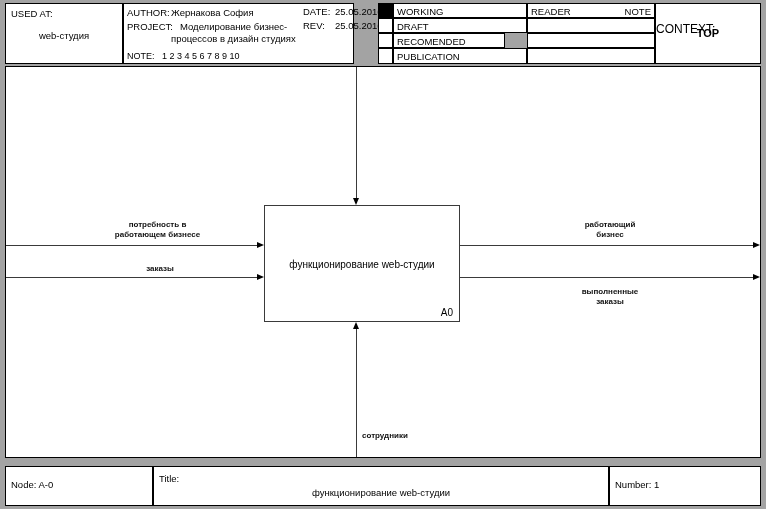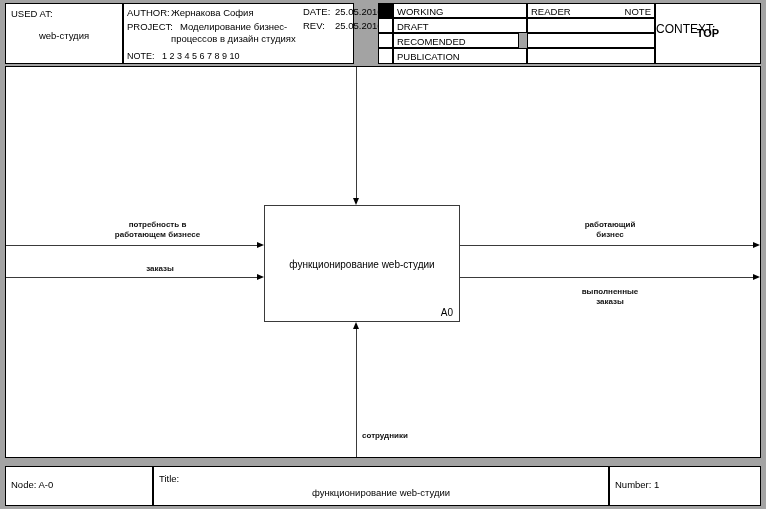--- a/index.html
+++ b/index.html
@@ -174,21 +174,21 @@
     <div class="status-box" style="left:378px; top:18px; width:15px; height:15px;"></div>
     <div class="status-box" style="left:378px; top:33px; width:15px; height:15px;"></div>
     <div class="status-box" style="left:378px; top:48px; width:15px; height:16px;"></div>
 
     <div class="hdr-cell" style="left:393px; top:3px; width:134px; height:15px;">
       <span class="hdr-label" style="left:3px; top:2px;">WORKING</span>
     </div>
     <div class="hdr-cell" style="left:393px; top:18px; width:134px; height:15px;">
       <span class="hdr-label" style="left:3px; top:2px;">DRAFT</span>
     </div>
-    <div class="hdr-cell" style="left:393px; top:33px; width:126px; height:15px;">
+    <div class="hdr-cell" style="left:393px; top:33px; width:112px; height:15px;">
       <span class="hdr-label" style="left:3px; top:2px;">RECOMENDED</span>
     </div>
     <div class="hdr-cell" style="left:393px; top:48px; width:134px; height:16px;text-decoration:underline;">
       <span class="hdr-label" style="left:3px; top:2px;">PUBLICATION</span>
     </div>
 
     <div class="hdr-cell" style="left:527px; top:3px; width:128px; height:15px;">
       <span class="hdr-label" style="left:3px; top:2px;">READER</span>
       <span class="hdr-label" style="right:3px; top:2px;">NOTE</span>
     </div>

